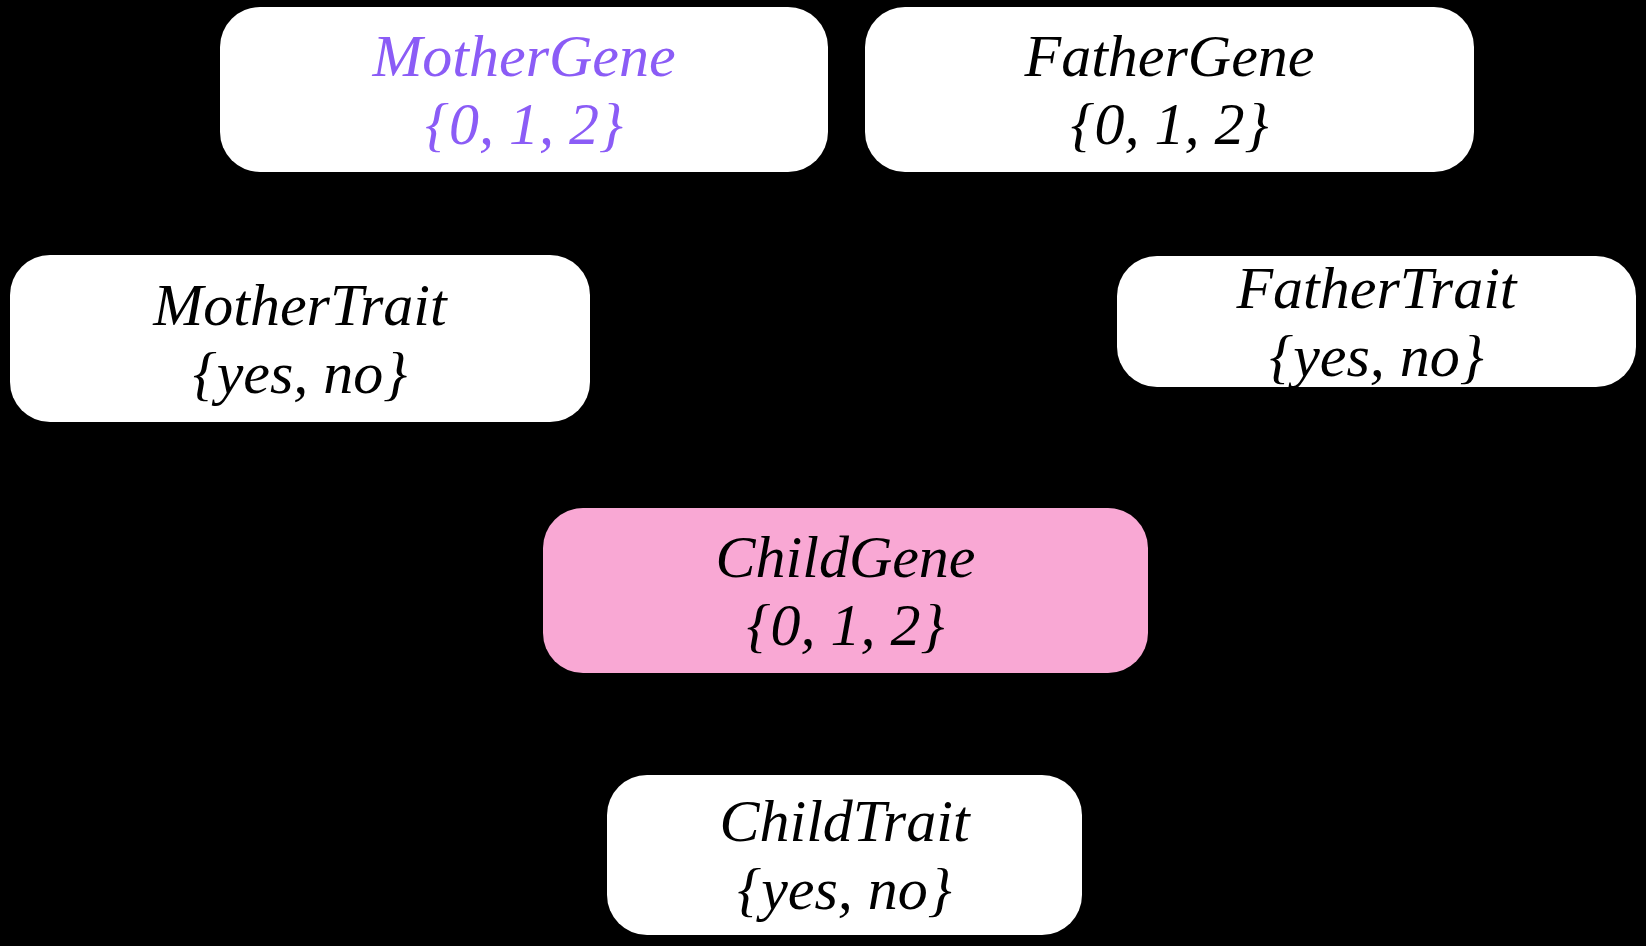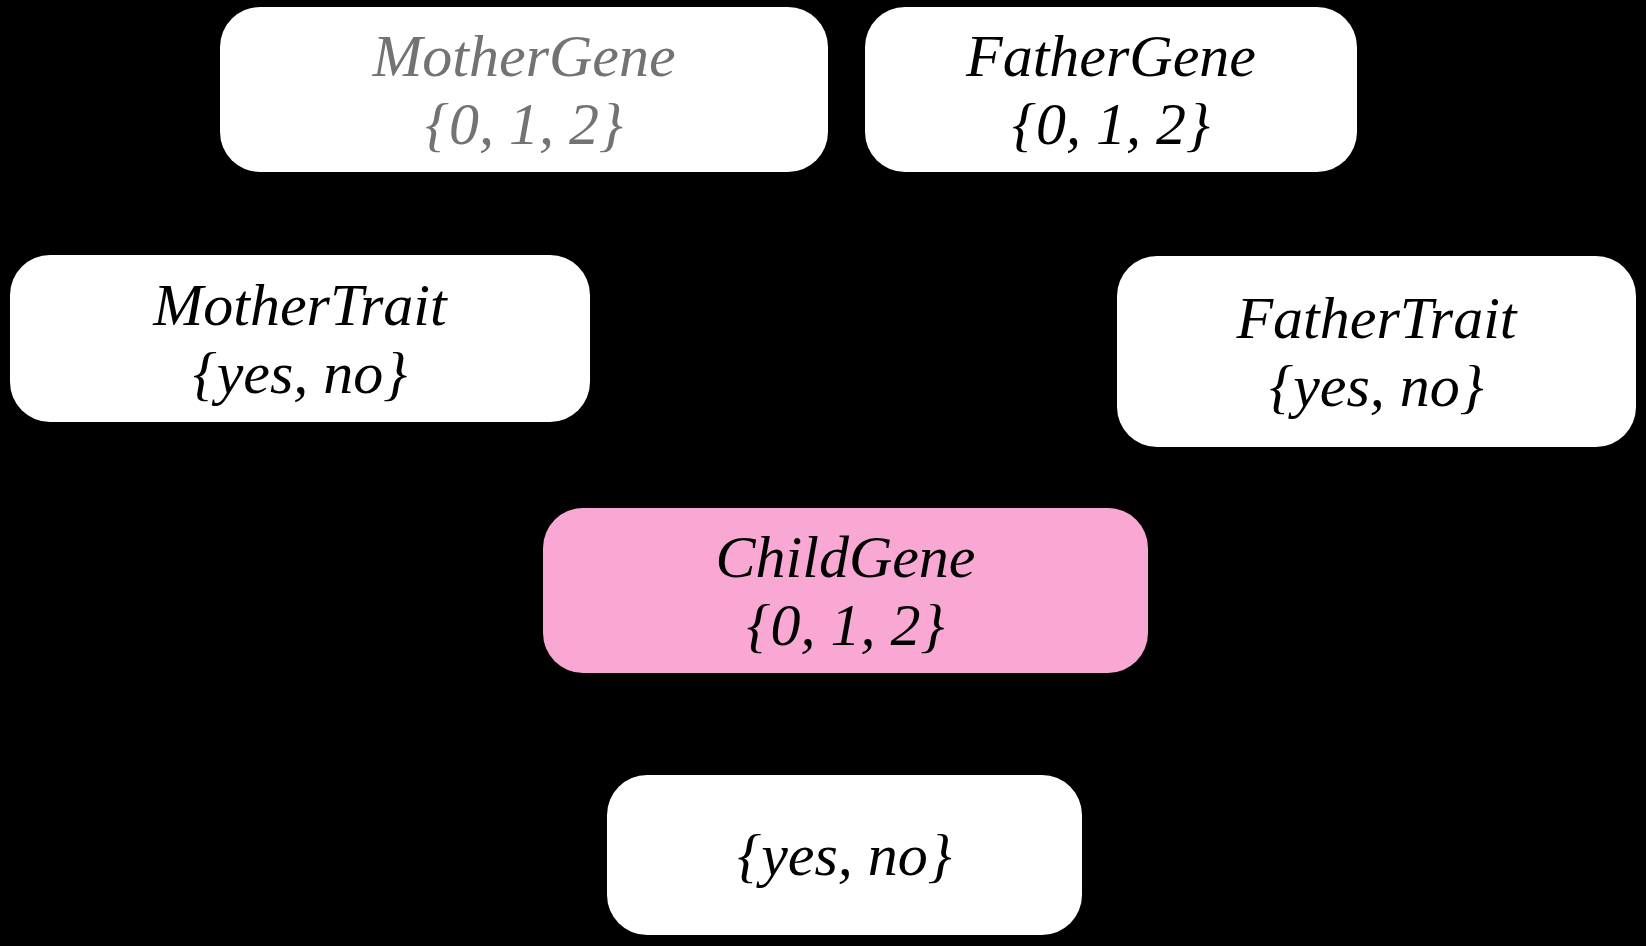--- a/index.html
+++ b/index.html
@@ -34,36 +34,37 @@
     white-space: nowrap;
   }
   .node-label, .node-domain {
     display: block;
   }
 </style>
 </head>
 <body>
 
 <div id="diagram" style="background: rgb(0, 0, 0);">
-    <div class="node" style="left: 220px; top: 7px; width: 608px; height: 165px; background: rgb(255, 255, 255); color: #737373; border-radius: 40px; align-items: center;">
+    <div class="node" style="left: 220px; top: 7px; width: 608px; height: 165px; background: rgb(255, 255, 255); color: #8b5cf6; border-radius: 40px; align-items: center;">
     <span class="node-label">MotherGene</span>
     <span class="node-domain">{0, 1, 2}</span>
   </div>
-    <div class="node" style="left: 865px; top: 7px; width: 492px; height: 165px; background: rgb(255, 255, 255); color: rgb(0, 0, 0); border-radius: 40px;">
+    <div class="node" style="left: 865px; top: 7px; width: 609px; height: 165px; background: rgb(255, 255, 255); color: rgb(0, 0, 0); border-radius: 40px;">
     <span class="node-label">FatherGene</span>
     <span class="node-domain">{0, 1, 2}</span>
   </div>
     <div class="node" style="left: 10px; top: 255px; width: 580px; height: 167px; background: rgb(255, 255, 255); color: rgb(0, 0, 0); border-radius: 40px;">
     <span class="node-label">MotherTrait</span>
     <span class="node-domain">{yes, no}</span>
   </div>
-    <div class="node" style="left: 1117px; top: 256px; width: 519px; height: 191px; background: rgb(255, 255, 255); color: rgb(0, 0, 0); border-radius: 40px;">
+    <div class="node" style="left: 1117px; top: 256px; width: 519px; height: 131px; background: rgb(255, 255, 255); color: rgb(0, 0, 0); border-radius: 40px;">
     <span class="node-label">FatherTrait</span>
     <span class="node-domain">{yes, no}</span>
   </div>
     <div class="node" style="left: 543px; top: 508px; width: 605px; height: 165px; background: #f9a8d4; color: rgb(0, 0, 0); border-radius: 40px;">
     <span class="node-label">ChildGene</span>
     <span class="node-domain">{0, 1, 2}</span>
   </div>
     <div class="node" style="left: 607px; top: 775px; width: 475px; height: 160px; background: rgb(255, 255, 255); color: rgb(0, 0, 0); border-radius: 40px;">
+    <span class="node-label">ChildTrait</span>
     <span class="node-domain">{yes, no}</span>
   </div>
   </div>
 
 </body></html>

